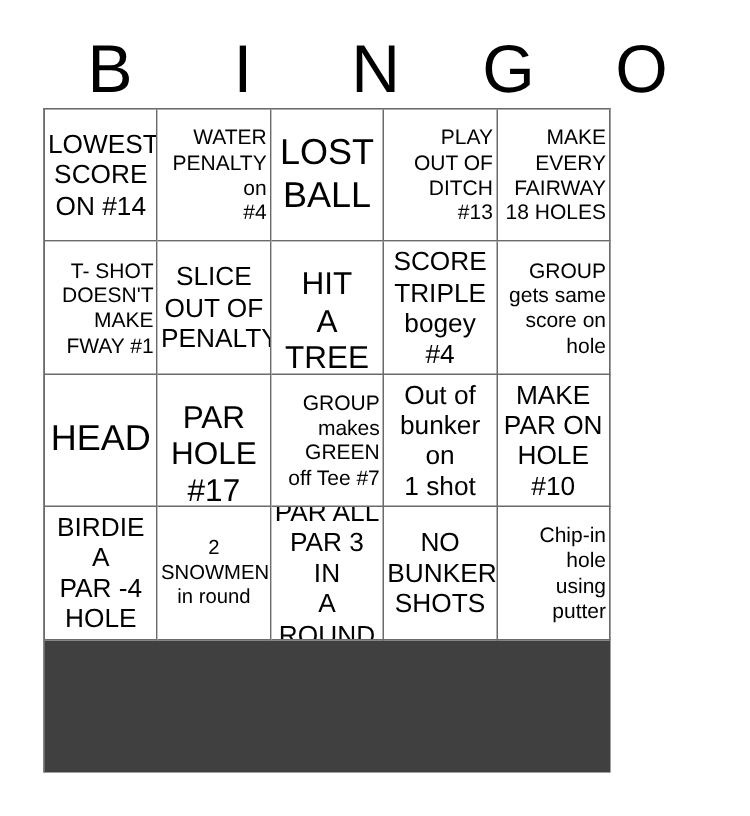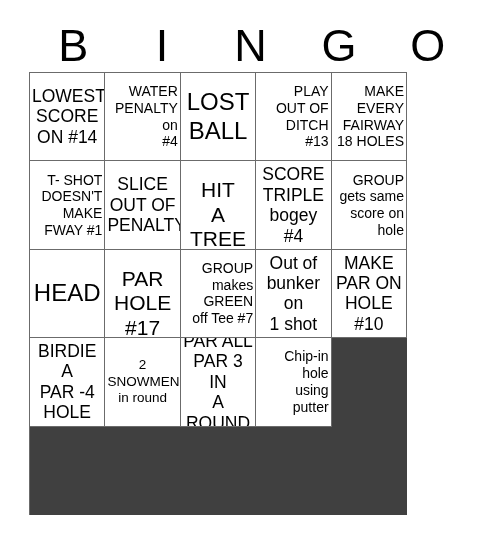--- a/index.html
+++ b/index.html
@@ -187,20 +187,25 @@
 SNOWMEN
 in round</span>
       </div>
 
     <div class="cell">
         <span class="cell-text" data-size="md">PAR ALL
 PAR 3 IN
 A ROUND</span>
       </div>
     <div class="cell">
+        <span class="cell-text" data-size="md">NO
+BUNKER
+SHOTS</span>
+      </div>
+    <div class="cell">
         <span class="cell-text" data-size="sm">Chip-in
 hole
 using
 putter</span>
       </div>
   </div>
 
 </div>
 
 </body></html>

